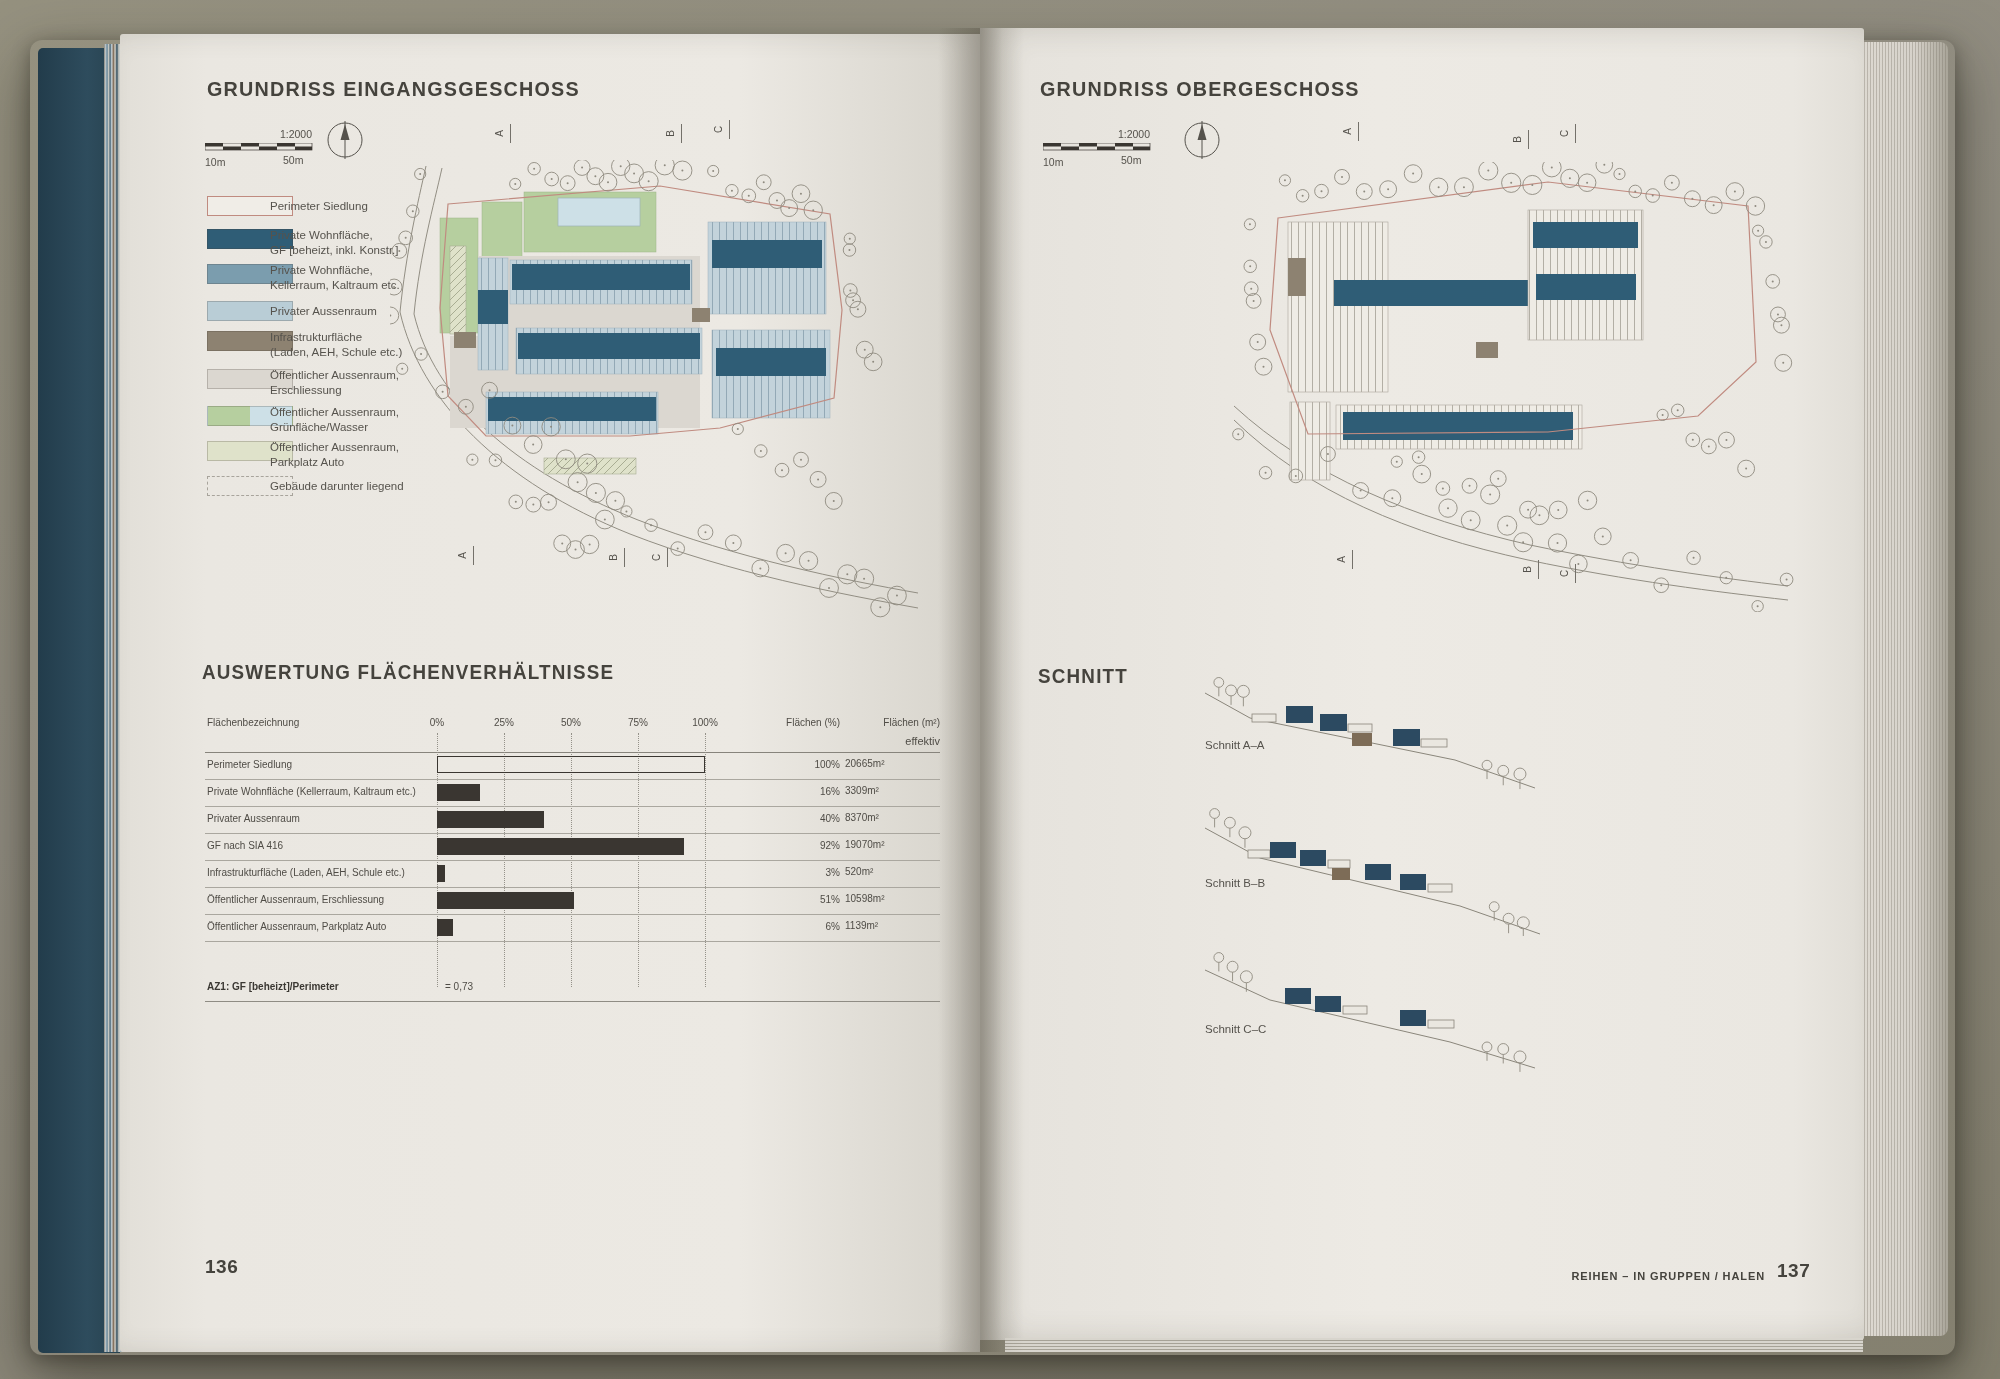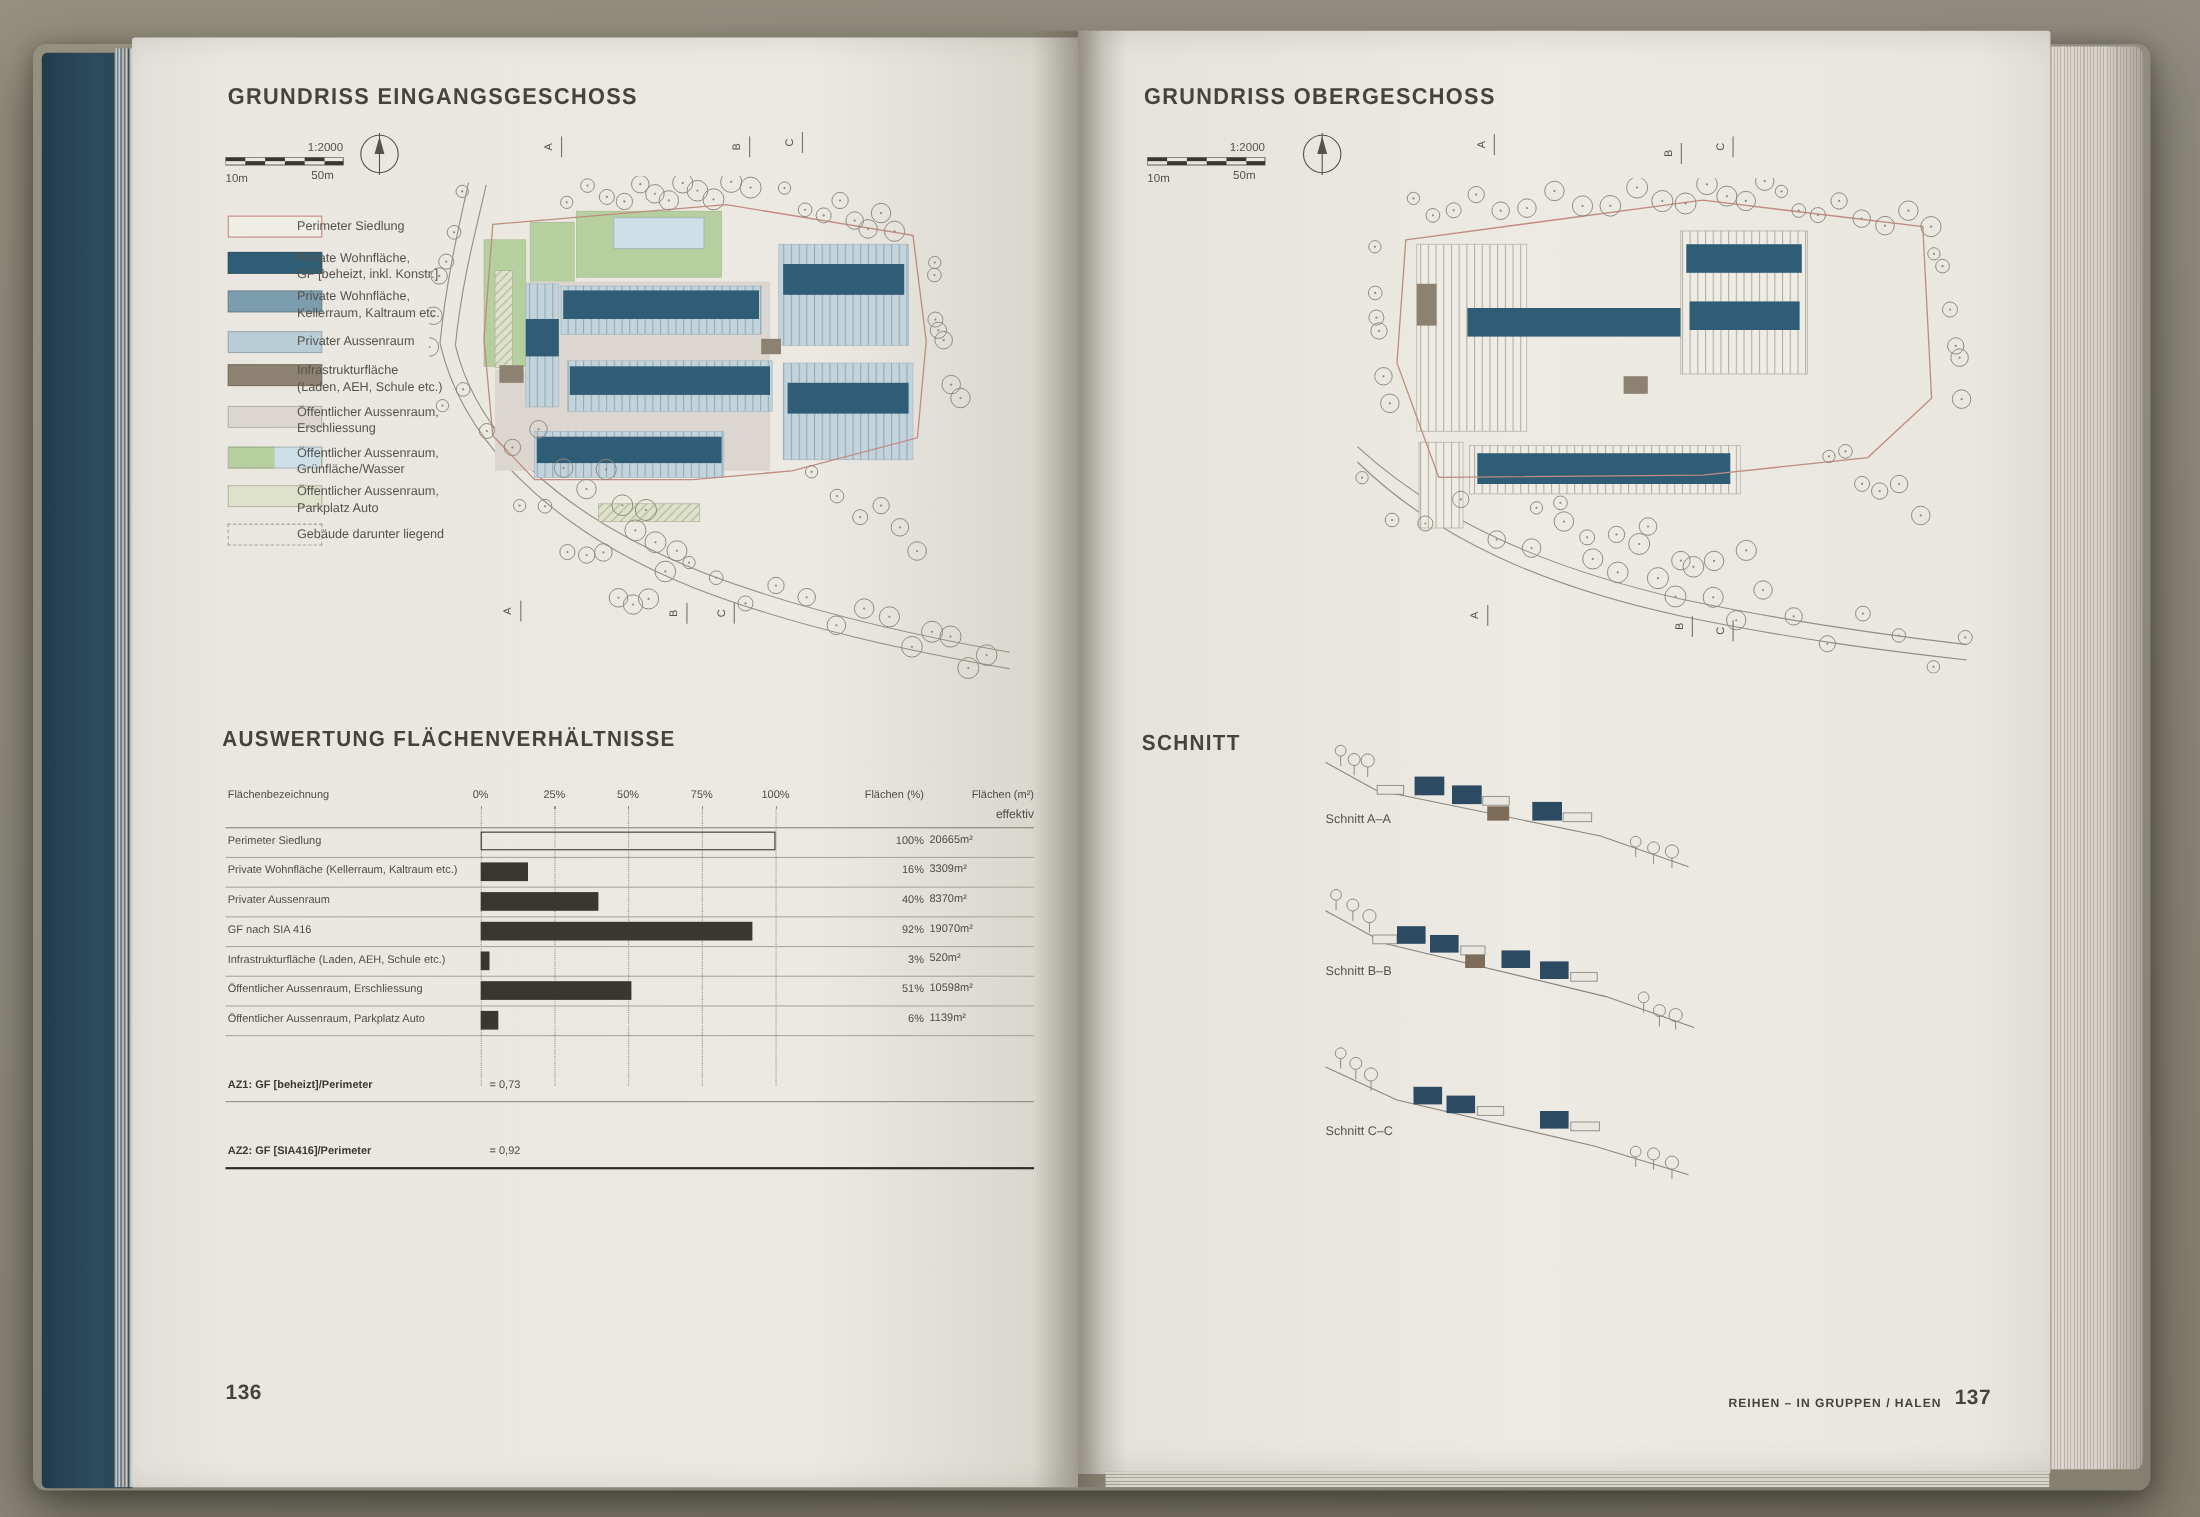--- a/index.html
+++ b/index.html
@@ -440,24 +440,20 @@
     <div class="crow">
         <span class="lbl t-row">Öffentlicher Aussenraum, Parkplatz Auto</span>
         <span class="bar" style="width: 16.08px;"></span>
         <span class="vp t-row">6%</span>
         <span class="vm t-row">1139m²</span>
       </div>
     <div class="azrow">
         <span class="lbl t-row bold">AZ1: GF [beheizt]/Perimeter</span>
         <span class="val t-row">= 0,73</span>
       </div>
-    <div class="azrow last">
-        <span class="lbl t-row bold">AZ2: GF [SIA416]/Perimeter</span>
-        <span class="val t-row">= 0,92</span>
-      </div>
   </div>
 
   <div class="abs pagenum" style="left:205px;top:1256px;">136</div>
 
   <div class="abs t-title" style="left:1040px;top:76px;">GRUNDRISS OBERGESCHOSS</div>
 
   <div class="abs t-small" style="left:1100px;top:128px;width:50px;text-align:right;">1:2000</div>
   <svg class="abs" style="left:1043px;top:143px;" width="108" height="8" viewBox="0 0 108 8">
     <rect x="0" y="0" width="107" height="7" fill="none" stroke="#3a3631" stroke-width="0.7"></rect>
     <rect x="0" y="0" width="18" height="3.5" fill="#3a3631"></rect>

